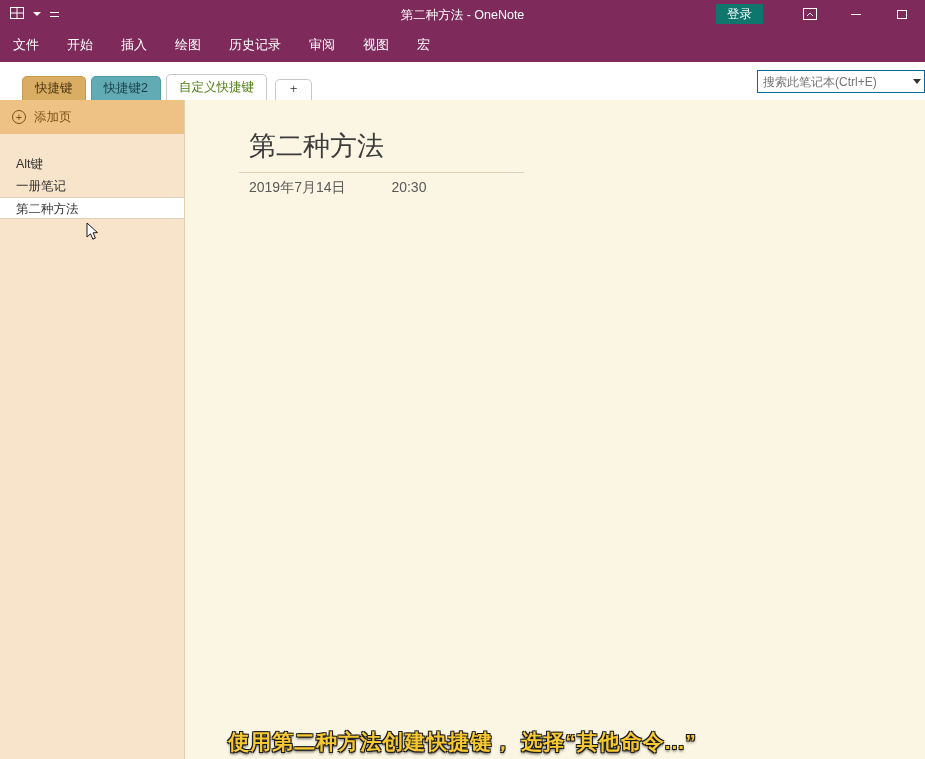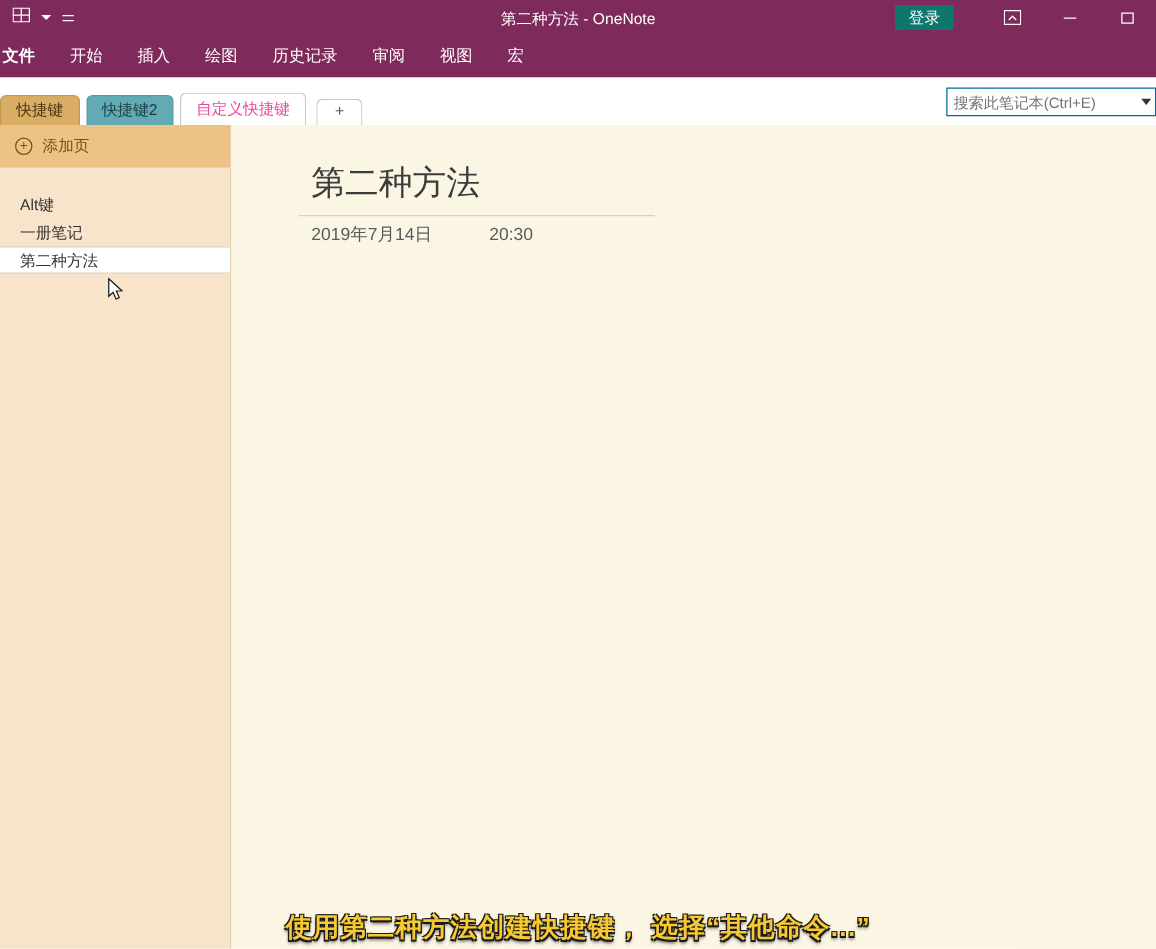--- a/index.html
+++ b/index.html
@@ -16,31 +16,31 @@
   .tb-title { position: absolute; left: 50%; top: 7px; transform: translateX(-50%); font-size: 12.5px; white-space: nowrap; }
   .tb-right { margin-left: auto; display: flex; align-items: center; height: 100%; }
   .login-btn { background: #0f766e; color: #fff; font-size: 12.5px; height: 20px; line-height: 20px; padding: 0 11px; margin-right: 24px; cursor: default; }
   .tb-btn { width: 46px; height: 28px; display: flex; align-items: center; justify-content: center; }
   .min-glyph { width: 10px; height: 1px; background: #fff; display: inline-block; }
   .max-glyph { width: 10px; height: 9px; border: 1px solid #fff; display: inline-block; }
 
   
   .ribbon { height: 34px; background: #7e2a5b; display: flex; align-items: center; color: #fff; font-size: 13px; }
   .rtab { padding: 0 14px; height: 100%; display: flex; align-items: center; white-space: nowrap; cursor: default; }
-  .rtab:first-child { padding-left: 2px; font-weight: bold; }
+  .rtab:first-child { padding-left: 13px; }
 
   
   .header-row { height: 38px; background: #fff; position: relative; display: flex; align-items: flex-end; }
   .notebook { display: flex; align-items: center; gap: 7px; padding: 0 14px 7px 10px; color: #404040; font-size: 17px; cursor: default; }
   .nb-caret { width: 0; height: 0; border-left: 5px solid transparent; border-right: 5px solid transparent; border-top: 5px solid #555; margin-left: 2px; }
   .section-tabs { display: flex; align-items: flex-end; }
   .stab { height: 24px; line-height: 23px; padding: 0 12px; font-size: 12.5px; border-radius: 5px 5px 0 0; margin-right: 5px; white-space: nowrap; cursor: default; }
-  .stab.gold { background: #d9ad63; color: #4a3310; border: 1px solid #c49a4f; border-bottom: none; }
+  .stab.gold { background: #d9ad63; color: #4a3310; border: 1px solid #c49a4f; border-bottom: none; margin-left: 22px; }
   .stab.teal { background: #62abb5; color: #173f45; border: 1px solid #4f99a3; border-bottom: none; }
-  .stab.active { background: #fff; color: #ec4899; border: 1px solid #c9c9c9; border-bottom: none; height: 26px; line-height: 25px; }
+  .stab.active { background: #fff; color: #4d7c0f; border: 1px solid #c9c9c9; border-bottom: none; height: 26px; line-height: 25px; }
   .stab.newtab { background: #fff; border: 1px solid #c9c9c9; border-bottom: none; color: #555; height: 21px; line-height: 19px; padding: 0 14px; margin-left: 3px; }
   .searchbox { position: absolute; right: 0; top: 8px; width: 168px; height: 23px; border: 1px solid #0369a1; background: #fff; display: flex; align-items: center; }
   .searchbox input { border: none; outline: none; flex: 1; min-width: 0; font-size: 12px; color: #555; padding: 0 5px; background: transparent; font-family: "Liberation Sans", sans-serif; }
   .search-caret { width: 15px; height: 100%; display: flex; align-items: center; justify-content: center; }
   .search-caret i { width: 0; height: 0; border-left: 4px solid transparent; border-right: 4px solid transparent; border-top: 5px solid #333; }
 
   
   .body-row { display: flex; height: 659px; }
   .sidebar { width: 185px; background: #f8e3cb; border-right: 1px solid #e3d0af; position: relative; flex: none; }
   .add-page { height: 34px; background: #eec184; display: flex; align-items: center; gap: 8px; padding-left: 12px; color: #7c4e15; font-size: 12.5px; cursor: default; }

